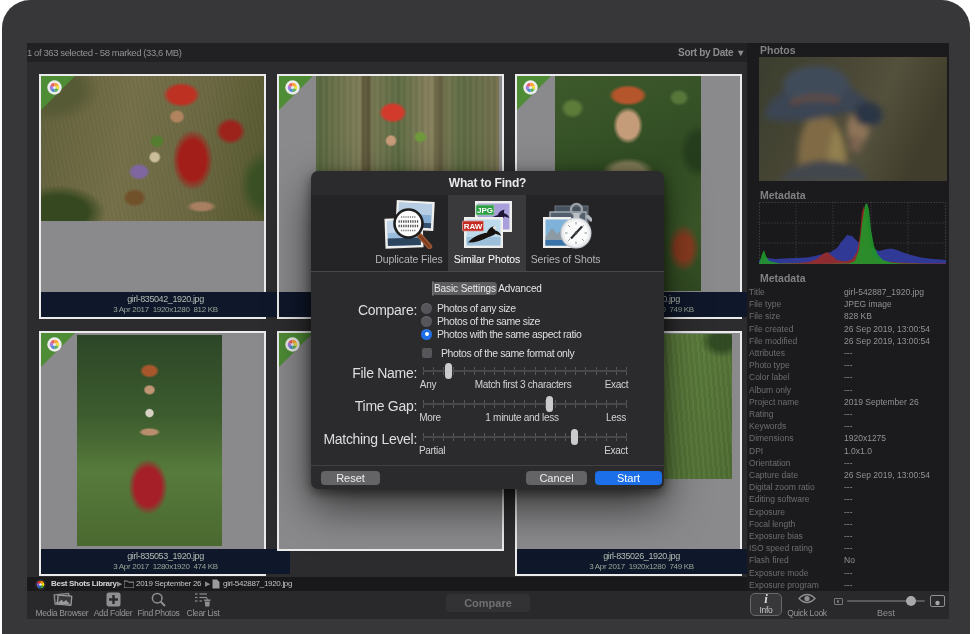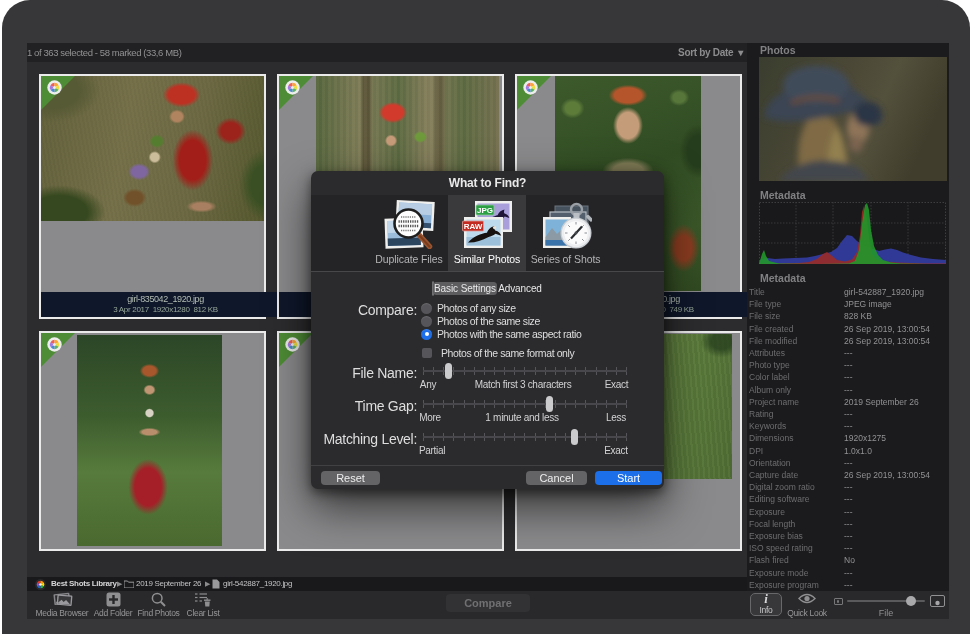--- a/index.html
+++ b/index.html
@@ -168,20 +168,24 @@
   <div class="card" style="left:39px;top:331px">
     <div class="imgarea">
       <div class="photo" style="left:36px;top:2px;width:145px;height:211px;background:
       radial-gradient(ellipse 11px 8px at 50% 17%, #a8562c 60%, rgba(168,86,44,0) 88%),
       radial-gradient(ellipse 7px 6px at 50% 26%, #bf9573 60%, rgba(191,149,115,0) 88%),
       radial-gradient(ellipse 5px 5px at 50% 37%, #d8d2c4 70%, rgba(216,210,196,0) 95%),
       radial-gradient(ellipse 24px 34px at 49% 72%, #a51f28 55%, rgba(165,31,40,0) 82%),
       radial-gradient(ellipse 13px 5px at 50% 46%, #b98e6d 55%, rgba(185,142,109,0) 85%),
       linear-gradient(180deg, #2b4627, #3d5c2e 38%, #577b3c 65%, #4a6930)"></div>
     </div>
+    <div class="cap">
+      <div class="fn">girl-835053_1920.jpg</div>
+      <div class="inf">3 Apr 2017&nbsp; 1280x1920&nbsp; 474 KB</div>
+    </div>
     <svg class="badge" width="35" height="35">
       <polygon points="0,0 34,0 0,34" fill="#4e8c35"></polygon>
       <circle cx="13.5" cy="11.5" r="7.2" fill="#ededee"></circle>
       <g transform="translate(13.5,11.5)" opacity="0.85">
         <path d="M0,0 L-4.2,-2.1 A4.7,4.7 0 0 1 0,-4.7 Z" fill="#e44"></path>
         <path d="M0,0 L0,-4.7 A4.7,4.7 0 0 1 4.1,-2.3 Z" fill="#f91"></path>
         <path d="M0,0 L4.1,-2.3 A4.7,4.7 0 0 1 4.1,2.3 Z" fill="#ed2"></path>
         <path d="M0,0 L4.1,2.3 A4.7,4.7 0 0 1 0,4.7 Z" fill="#4a4"></path>
         <path d="M0,0 L0,4.7 A4.7,4.7 0 0 1 -4.1,2.3 Z" fill="#37c"></path>
         <path d="M0,0 L-4.1,2.3 A4.7,4.7 0 0 1 -4.2,-2.1 Z" fill="#96d"></path>
@@ -210,20 +214,24 @@
     </svg>
   </div>
 
   <div class="card" style="left:515px;top:331px">
     <div class="imgarea">
       <div class="photo" style="left:41px;top:1px;width:174px;height:145px;background:
       radial-gradient(ellipse 14px 20px at 13% 86%, #a22a34 55%, rgba(162,42,52,0) 82%),
       radial-gradient(ellipse 26px 20px at 94% 5%, rgba(40,64,30,.8) 40%, rgba(40,64,30,0) 82%),
       repeating-linear-gradient(85deg, rgba(150,170,100,.1) 0 2px, rgba(60,80,40,.1) 2px 5px),
       linear-gradient(100deg, #52703a, #6b8c46 40%, #597a3b 75%, #4d6a33)"></div>
+    </div>
+    <div class="cap">
+      <div class="fn">girl-835026_1920.jpg</div>
+      <div class="inf">3 Apr 2017&nbsp; 1920x1280&nbsp; 749 KB</div>
     </div>
     <svg class="badge" width="35" height="35">
       <polygon points="0,0 34,0 0,34" fill="#4e8c35"></polygon>
       <circle cx="13.5" cy="11.5" r="7.2" fill="#ededee"></circle>
       <g transform="translate(13.5,11.5)" opacity="0.85">
         <path d="M0,0 L-4.2,-2.1 A4.7,4.7 0 0 1 0,-4.7 Z" fill="#e44"></path>
         <path d="M0,0 L0,-4.7 A4.7,4.7 0 0 1 4.1,-2.3 Z" fill="#f91"></path>
         <path d="M0,0 L4.1,-2.3 A4.7,4.7 0 0 1 4.1,2.3 Z" fill="#ed2"></path>
         <path d="M0,0 L4.1,2.3 A4.7,4.7 0 0 1 0,4.7 Z" fill="#4a4"></path>
         <path d="M0,0 L0,4.7 A4.7,4.7 0 0 1 -4.1,2.3 Z" fill="#37c"></path>
@@ -322,21 +330,21 @@
   </div>
   <div style="position:absolute;left:834px;top:598px;width:7px;height:5px;border:1px solid #77777a;border-radius:1px">
     <div style="position:absolute;left:1.5px;top:1px;width:2.5px;height:2.5px;border-radius:50%;background:#77777a"></div>
   </div>
   <div style="position:absolute;left:847px;top:600px;width:78px;height:2px;background:#5a5a5d;border-radius:1px"></div>
   <div style="position:absolute;left:906px;top:596px;width:10px;height:10px;border-radius:50%;background:#a9a9ab"></div>
   <div style="position:absolute;left:930px;top:595px;width:13px;height:10px;border:1px solid #919194;border-radius:2px;background:transparent;overflow:hidden"><svg width="13" height="10">
       <circle cx="6.5" cy="3" r="2.2" fill="#a6a6a9"></circle>
       <path d="M1,10 Q6.5,3.6 12,10 Z" fill="#a6a6a9"></path>
     </svg></div>
-  <div style="position:absolute;left:862px;top:608px;width:48px;text-align:center;font-size:9px;color:#8f8f91">File</div>
+  <div style="position:absolute;left:862px;top:608px;width:48px;text-align:center;font-size:9px;color:#8f8f91">Best</div>
   <div id="panel"></div>
   <div class="ptitle" style="left:760px;top:44px">Photos</div>
   <svg style="position:absolute;left:759px;top:57px" width="188" height="124" viewBox="0 0 188 124">
     <defs>
       <linearGradient id="pbg" x1="0" y1="0" x2="1" y2="0.3">
         <stop offset="0" stop-color="#3a3e2e"></stop>
         <stop offset="0.45" stop-color="#4a4736"></stop>
         <stop offset="0.7" stop-color="#53503c"></stop>
         <stop offset="1" stop-color="#403d2c"></stop>
       </linearGradient>

